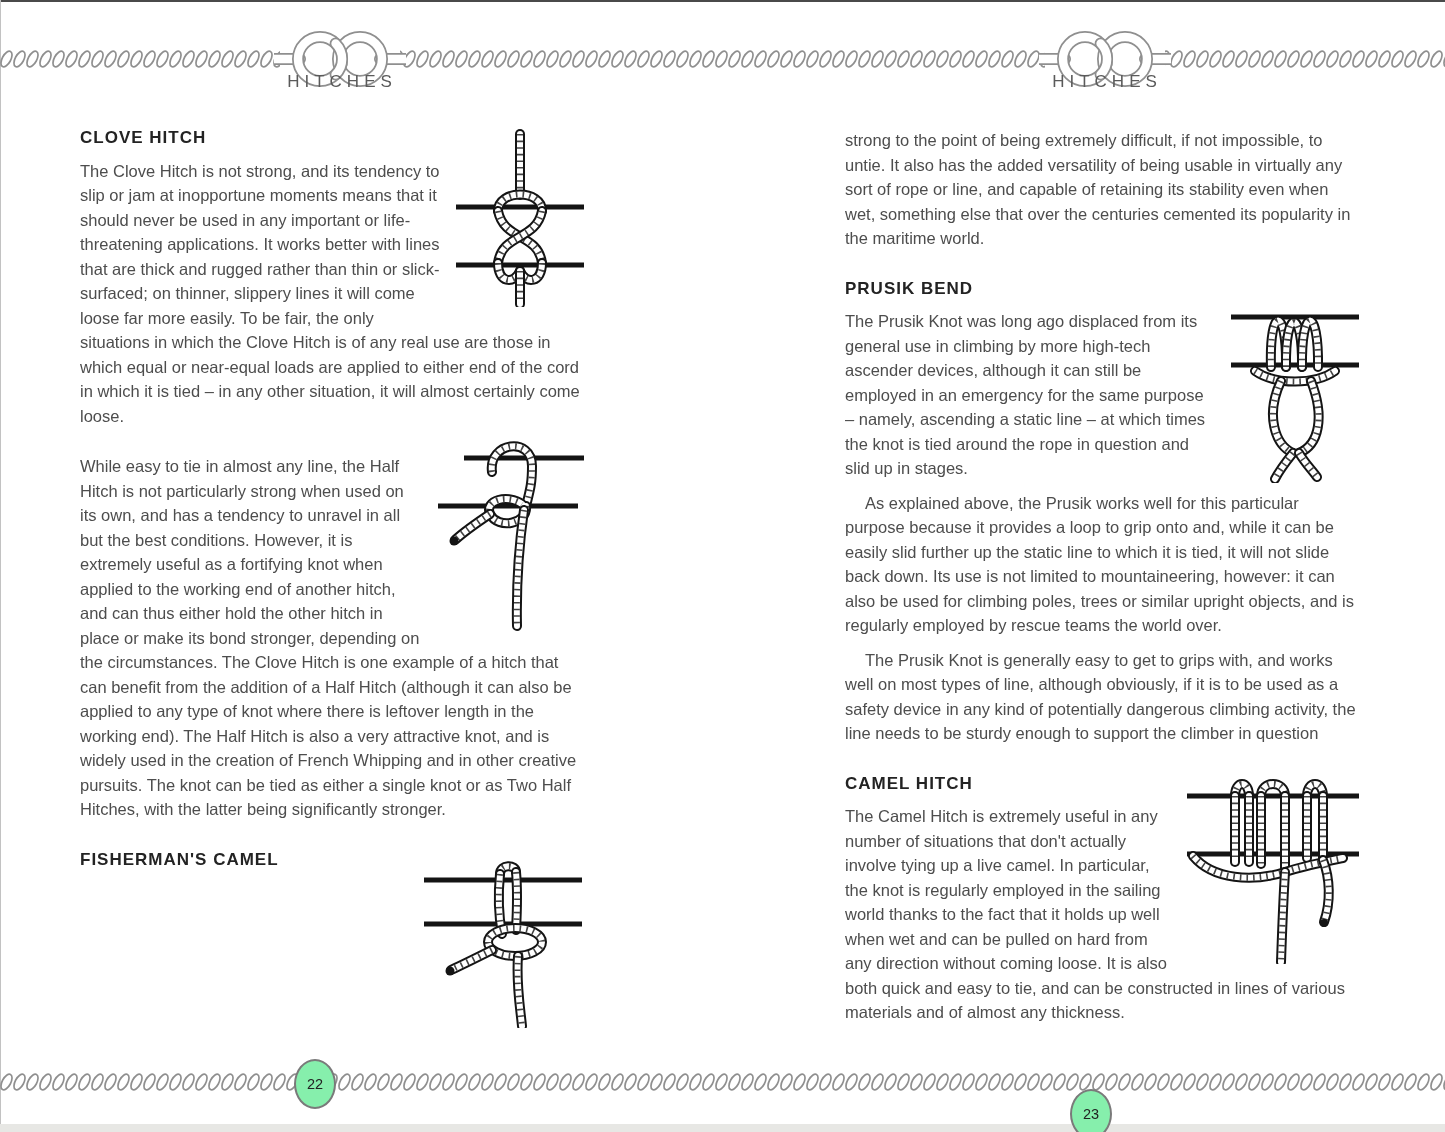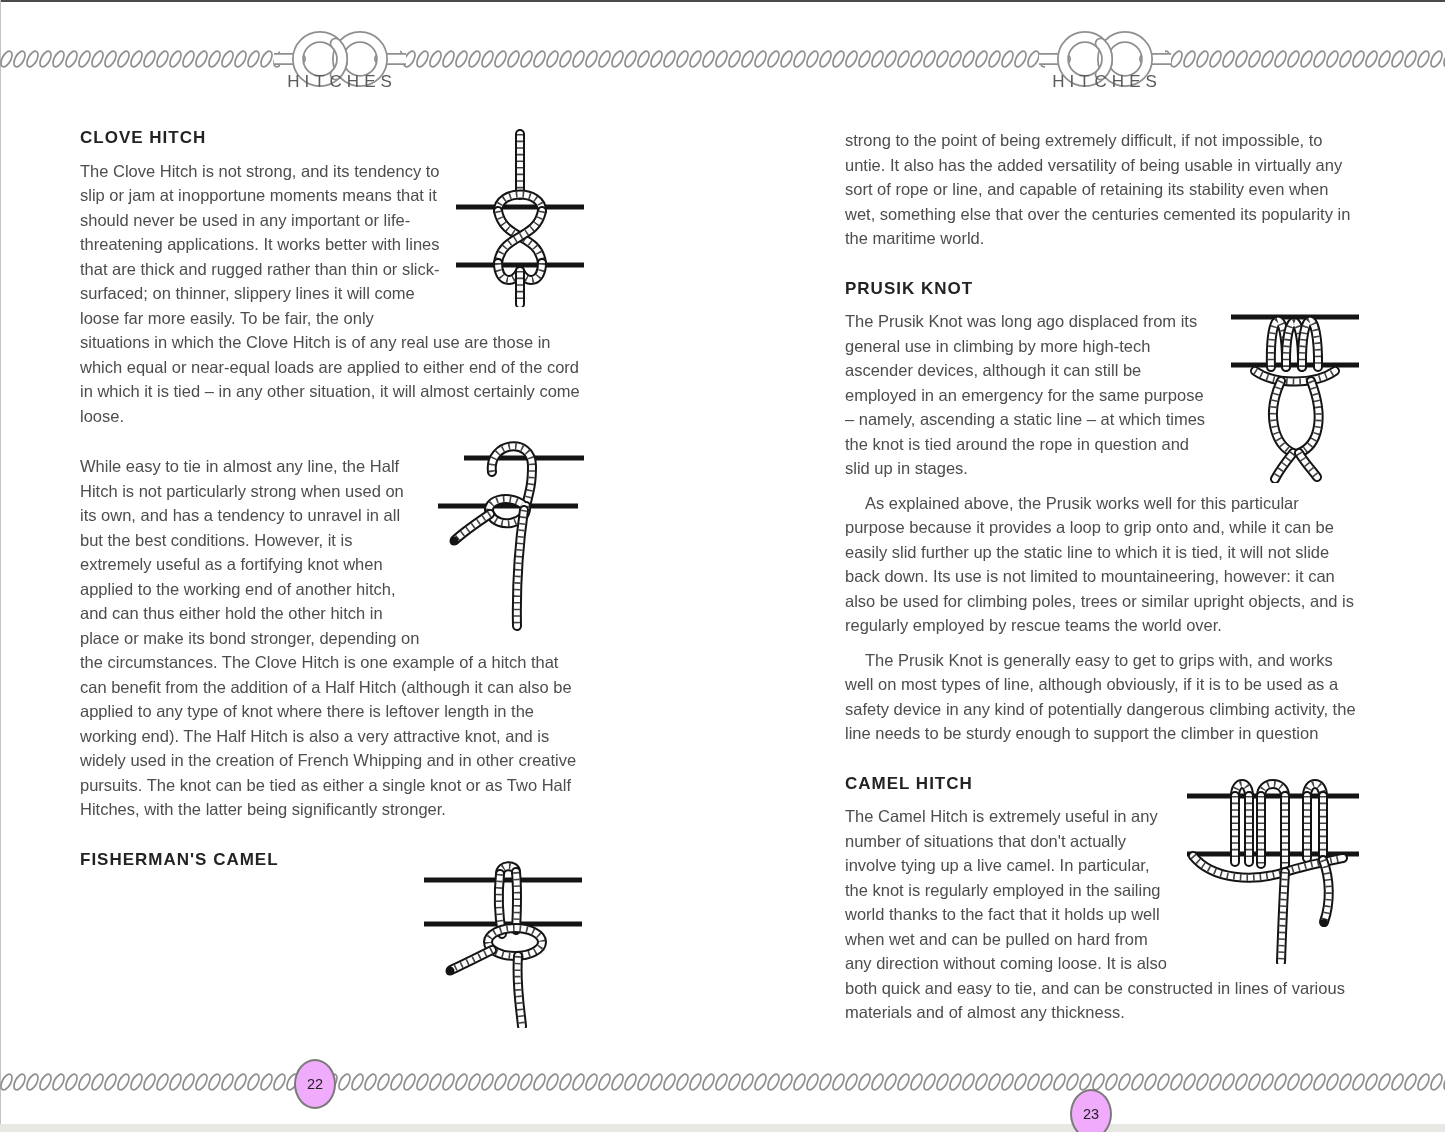--- a/index.html
+++ b/index.html
@@ -54,21 +54,21 @@
   .rope-outer{fill:none;stroke:#141414;stroke-width:10;stroke-linecap:round;}
   .rope-inner{fill:none;stroke:#ffffff;stroke-width:6;stroke-linecap:round;}
   .rope-hatch{fill:none;stroke:#141414;stroke-width:6;stroke-linecap:butt;stroke-dasharray:1.6 5;opacity:.8;}
 
   
   .orn-outer{fill:none;stroke:#8f8f8f;stroke-width:12;stroke-linecap:round;}
   .orn-inner{fill:none;stroke:#ffffff;stroke-width:8.5;stroke-linecap:round;}
 
   .page-badge{
     position:absolute;width:38px;height:46px;border:2px solid #7a7a7a;border-radius:50%;
-    background:#f0abfc;display:flex;align-items:center;justify-content:center;
+    background:#86efac;display:flex;align-items:center;justify-content:center;
     font-size:14.5px;color:#222222;z-index:3;
   }
   .badge-left{left:294px;top:1059px;}
   .badge-right{left:1070px;top:1089px;}
 </style>
 </head>
 <body>
 
 <div class="scan-top-edge"></div>
 <div class="scan-left-edge"></div>
@@ -206,21 +206,21 @@
     </div>
   </section>
 </div>
 
 <div class="col col-right">
   <section>
     <p>strong to the point of being extremely difficult, if not impossible, to untie. It also has the added versatility of being usable in virtually any sort of rope or line, and capable of retaining its stability even when wet, something else that over the centuries cemented its popularity in the maritime world.</p>
   </section>
 
   <section>
-    <h2 class="sec-head">PRUSIK KNOT</h2>
+    <h2 class="sec-head">PRUSIK BEND</h2>
     <div class="fig fig-prusik">
       <svg width="132" height="190" viewBox="0 0 132 190">
         <path class="bar" d="M2,24 H130"></path>
         <path class="bar" d="M2,72 H130"></path>
         <path class="rope-outer" d="M42,74 C40,12 58,12 57,74"></path>
           <path class="rope-inner" d="M42,74 C40,12 58,12 57,74"></path>
           <path class="rope-hatch" d="M42,74 C40,12 58,12 57,74"></path>
         <path class="rope-outer" d="M57,74 C56,14 74,14 73,74"></path>
           <path class="rope-inner" d="M57,74 C56,14 74,14 73,74"></path>
           <path class="rope-hatch" d="M57,74 C56,14 74,14 73,74"></path>

